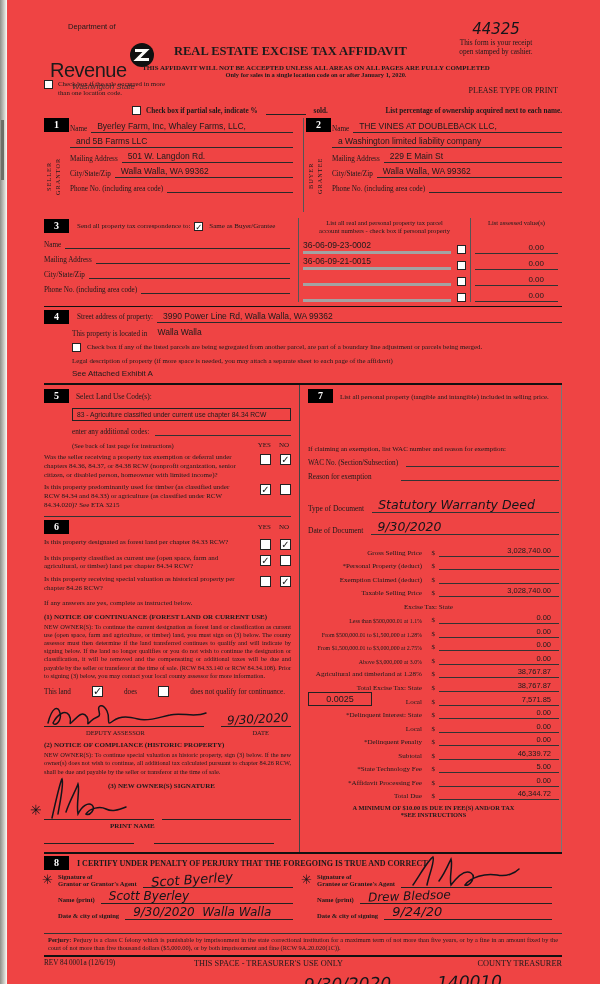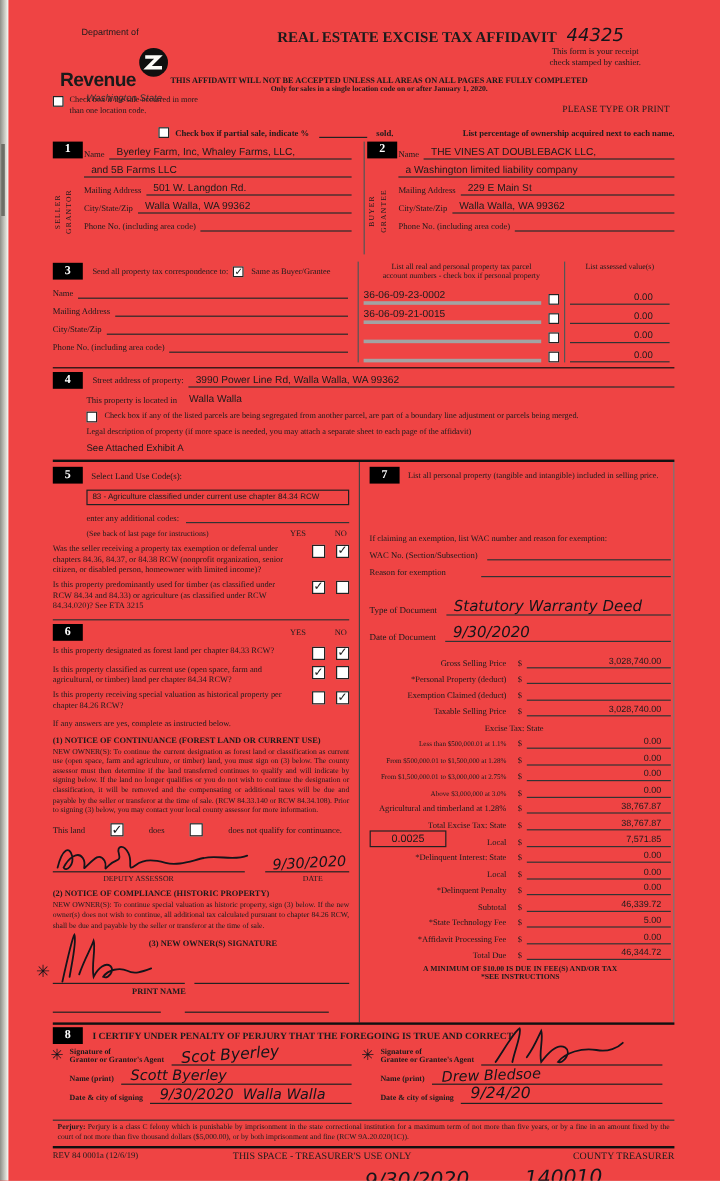--- a/index.html
+++ b/index.html
@@ -8,23 +8,23 @@
   .scan-edge { position:absolute; left:0; top:0; width:7px; height:100%;
     background:linear-gradient(90deg,#8f8f88,#d9d9d2 70%,#fcfbf8); }
   .scan-edge:after{content:"";position:absolute;left:1px;top:120px;width:3px;height:60px;background:#6e6e66;}
   .content { position:absolute; left:44px; top:20px; width:518px; }
 
   
   .header { position:relative; height:84px; }
   .logo { position:absolute; left:6px; top:2px; width:130px; font-family:"Liberation Sans",sans-serif; }
   .logo .dept { font-size:7.5px; margin-left:18px; }
   .logo .rev-row { display:flex; align-items:center; }
-  .logo .rev { font-size:16px; font-weight:bold; letter-spacing:-0.5px;margin-top:28px; }
+  .logo .rev { font-size:20px; font-weight:normal; letter-spacing:-0.5px;margin-top:28px; }
   .logo .wa { font-size:8px; font-style:italic; margin-left:22px; color:#333; }
-  .title-block { position:absolute; left:130px; top:4px; width:290px; text-align:right; }
+  .title-block { position:absolute; left:130px; top:24px; width:290px; text-align:left; }
   .title-block .t1 { font-size:12.5px; font-weight:bold; }
   .title-block .t2 { font-size:9.5px; font-weight:bold; margin-top:2px; }
   .warnwrap { position:absolute; left:62px; top:44px; width:420px; text-align:center; }
   .warnwrap .w1 { font-size:6.9px; font-weight:bold; white-space:nowrap; }
   .warnwrap .w2 { font-size:6.4px; font-weight:bold; }
   .receipt { position:absolute; right:2px; top:0; width:128px; text-align:center; }
   .receipt .no { font-size:15px; }
   .receipt .r { font-size:7.3px; }
   .please { position:absolute; right:4px; top:66px; font-size:8px; }
   .loccb { position:absolute; left:0px; top:60px; width:130px; font-size:6.9px; line-height:1.25; display:flex; gap:5px;}
@@ -71,40 +71,40 @@
   .main { display:grid; grid-template-columns:256px 262px; height:467px; }
   .mleft { border-right:1px solid #444; padding:4px 8px 0 0; }
   .mright { border-right:1px solid #777; padding:4px 2px 0 8px; }
   .sechead { display:flex; gap:7px; align-items:center; }
   .sechead .h { font-size:7.4px; }
   .codebox { border:1px solid #222; font-family:"Liberation Sans",sans-serif; font-size:6.7px;
              padding:2px 4px; margin:5px 0 0 28px; }
   .addl { display:flex; margin:6px 0 0 28px; font-size:7.2px; align-items:flex-end;}
   .addl .line { flex:1; border-bottom:1px solid #333; margin-left:6px; height:9px;}
   .seeback { display:flex; margin:5px 0 2px 28px; font-size:6.6px; justify-content:space-between; align-items:flex-end;}
-  .yn { font-size:7px; font-weight:normal; display:flex; gap:24px; padding-right:2px;}
+  .yn { font-size:7px; font-weight:normal; display:flex; gap:8px; padding-right:2px;}
   .q { display:flex; gap:24px; margin-top:4px; }
   .q .qt { flex:1; font-size:7px; line-height:1.25; }
   .q .boxes { display:flex; gap:9px; align-items:flex-start; padding-top:1px; }
   .sec6 { border-top:1px solid #333; margin-top:6px; padding-top:3px; }
   .s6head { display:flex; justify-content:space-between; align-items:center; }
   .ifyes { font-size:7px; margin-top:6px; }
   .ntitle { font-size:7px; font-weight:bold; margin-top:6px; }
   .nbody { font-size:6.35px; line-height:1.3; margin-top:2px; text-align:justify; }
   .landrow { display:flex; gap:21px; font-size:7.2px; margin-top:6px; align-items:center; }
   .sigzone { position:relative; height:36px; margin-top:2px; }
   .sigzone .sigline { position:absolute; left:0; bottom:8px; width:160px; border-bottom:1px solid #222; }
   .sigzone .dateline { position:absolute; right:0; bottom:8px; width:70px; border-bottom:1px solid #222; }
   .sigzone svg { position:absolute; left:0; bottom:6px; }
   .sigzone .hwdate { position:absolute; right:2px; bottom:9px; font-size:12px; transform:rotate(-3deg); }
   .sigzone .sl { position:absolute; bottom:-1px; font-size:6.5px; }
   .ownersig { position:relative; height:52px; margin-top:4px; }
   .ownersig .star { position:absolute; left:-14px; bottom:14px; font-size:14px; }
   .ownersig svg { position:absolute; left:0px; bottom:10px; }
-  .ownersig .slab { position:absolute; left:80px; top:2px; font-size:7px; font-weight:bold; }
+  .ownersig .slab { position:absolute; left:64px; top:2px; font-size:7px; font-weight:bold; }
   .ownersig .l1 { position:absolute; left:0; bottom:12px; width:110px; border-bottom:1px solid #222; }
   .ownersig .l2 { position:absolute; left:118px; bottom:12px; right:0; border-bottom:1px solid #222; }
   .ownersig .pn { position:absolute; left:66px; bottom:2px; font-size:7px; font-weight:bold; }
   .xtralines { position:relative; height:14px; }
   .xtralines span { position:absolute; bottom:2px; border-bottom:1px solid #222; }
   
   .exnote { font-size:7px; margin-top:42px; }
   .wrow { display:flex; align-items:flex-end; min-height:14px; font-size:7.2px; }
   .wrow .line { flex:1; border-bottom:1px solid #333; margin-left:8px; height:9px; }
   .docrow { display:flex; align-items:flex-end; min-height:20px; font-size:7.5px; margin-top:2px;}
@@ -165,21 +165,21 @@
       <div class="title-block">
         <div class="t1">REAL ESTATE EXCISE TAX AFFIDAVIT</div>
       </div>
       <div class="warnwrap">
         <div class="w1">THIS AFFIDAVIT WILL NOT BE ACCEPTED UNLESS ALL AREAS ON ALL PAGES ARE FULLY COMPLETED</div>
         <div class="w2">Only for sales in a single location code on or after January 1, 2020.</div>
       </div>
       <div class="receipt">
         <div class="no hw">44325</div>
         <div class="r">This form is your receipt</div>
-        <div class="r">check stamped by cashier.</div>
+        <div class="r">open stamped by cashier.</div>
       </div>
       <div class="please">PLEASE TYPE OR PRINT</div>
       <div class="loccb">
         <span class="cb"></span>
         <span>Check box if the sale occurred in more than one location code.</span>
       </div>
     </div>
 
     <div class="partial">
       <span class="left">

